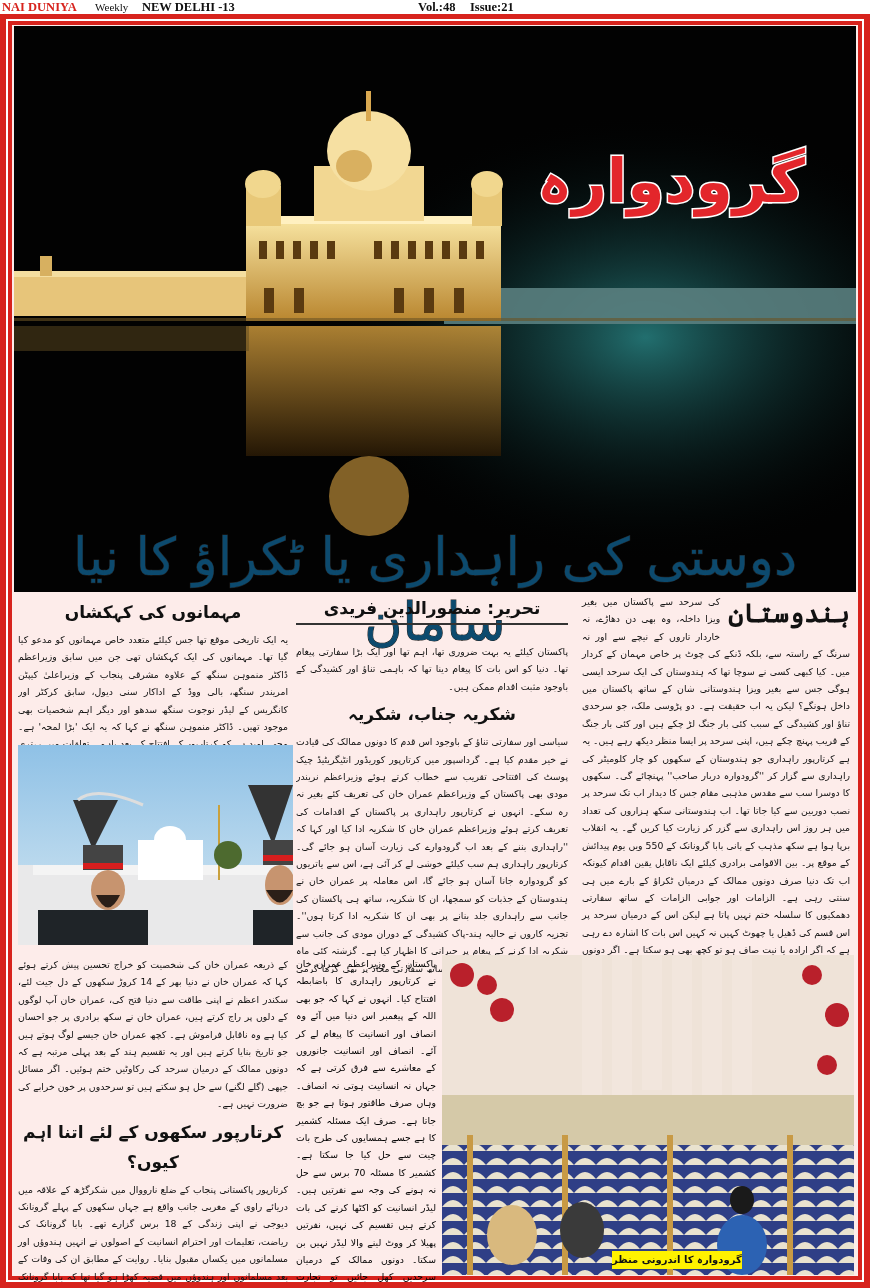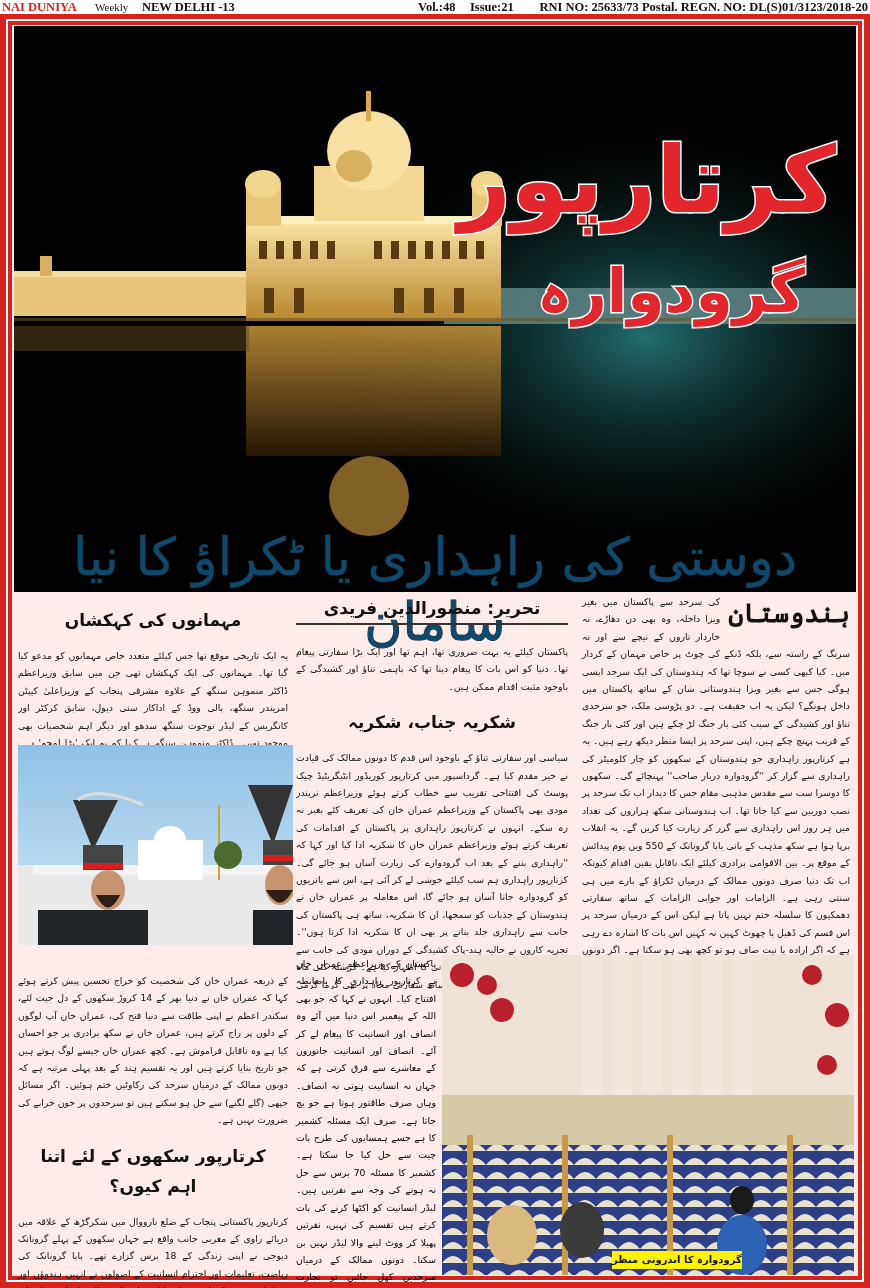--- a/index.html
+++ b/index.html
@@ -19,39 +19,38 @@
   .hero-title{position:absolute;right:20px;top:100px;width:330px;text-align:center;font-family:"DejaVu Sans",sans-serif;font-weight:bold;color:#e3262b;-webkit-text-stroke:3px #fff;paint-order:stroke fill;direction:rtl;}
   .hero-title .l1{display:block;font-size:92px;line-height:110px;}
   .hero-title .l2{display:block;font-size:92px;line-height:110px;}
   .hero-title .l3{display:block;font-size:60px;line-height:110px;}
   .headline{position:absolute;left:14px;top:525px;width:842px;height:65px;text-align:center;direction:rtl;font-family:"DejaVu Sans",sans-serif;font-weight:normal;font-size:52px;line-height:65px;color:#0c4a6e;-webkit-text-stroke:1px #222;paint-order:stroke fill;}
   .col{position:absolute;top:593px;direction:rtl;font-family:"DejaVu Sans",sans-serif;font-size:9.3px;line-height:17.4px;color:#111;text-align:justify;}
   .col p{margin:0;}
   .col-right{left:582px;width:268px;}
   .col-mid{left:296px;width:272px;}
   .col-left{left:18px;width:270px;}
-  .subhead{font-weight:bold;text-align:center;font-size:17px;line-height:30px;margin:12px;}
+  .subhead{font-weight:bold;text-align:center;font-size:17px;line-height:30px;margin:4px;}
   .byline{font-weight:bold;text-align:center;font-size:17px;line-height:30px;border-bottom:2px solid #333;margin:0 0 18px;}
   .big-hindustan{float:right;font-size:26px;line-height:40px;font-weight:bold;margin-left:8px;margin-top:0;font-family:"DejaVu Serif",serif;}
   .photo-guards{position:absolute;left:18px;top:745px;width:275px;height:200px;overflow:hidden;}
   .photo-interior{position:absolute;left:442px;top:955px;width:412px;height:320px;overflow:hidden;}
   .caption{position:absolute;left:612px;top:1251px;background:#fff200;color:#111;direction:rtl;font-weight:bold;font-size:10px;padding:2px 0;line-height:14px;font-family:"DejaVu Sans",sans-serif;}
   .mid-lower{position:absolute;left:296px;top:955px;width:140px;direction:rtl;font-size:9.3px;line-height:17.4px;text-align:justify;}
   .mid-lower p{margin:0;}
 </style>
 </head>
 <body>
 
 <div class="masthead">
   <span class="brand">NAI DUNIYA</span>
   <span class="weekly">Weekly</span>
   <span class="city">NEW DELHI -13</span>
   <span class="vol">Vol.:48</span>
   <span class="issue">Issue:21</span>
-  <span class="rni">RNI NO: 25633/73 Postal. REGN. NO: DL(S)01/3123/2018-20</span>
 </div>
 
 <div class="frame">
   <div class="frame-inner1"></div>
   <div class="frame-inner2"></div>
 </div>
 
 <div class="hero">
   <svg class="hero-photo" viewBox="0 0 842 566" preserveAspectRatio="none">
     <defs>
@@ -107,21 +106,20 @@
     <ellipse cx="355" cy="125" rx="42" ry="40" fill="#f6e0a2"></ellipse>
     <rect x="352" y="65" width="5" height="30" fill="#d9a850"></rect>
     <ellipse cx="340" cy="140" rx="18" ry="16" fill="#d9b060"></ellipse>
 
     <rect x="232" y="300" width="255" height="130" fill="url(#refl)" opacity="0.85"></rect>
     <ellipse cx="355" cy="470" rx="40" ry="40" fill="#b98a38" opacity="0.7"></ellipse>
     <rect x="0" y="292" width="842" height="3" fill="#6b5424" opacity="0.6"></rect>
     <rect x="0" y="300" width="235" height="25" fill="#5d4a20" opacity="0.5"></rect>
   </svg>
   <div class="hero-title">
-    <span class="l1">کرتارپور</span>
     <span class="l3">گرودوارہ</span>
   </div>
 </div>
 
 <div class="headline">دوستی کی راہداری یا ٹکراؤ کا نیا سامان</div>
 
 <div class="col col-right">
   <span class="big-hindustan">ہندوستان</span>
   <p>کی سرحد سے پاکستان میں بغیر ویزا داخلہ، وہ بھی دن دھاڑے، نہ خاردار تاروں کے نیچے سے اور نہ سرنگ کے راستہ سے، بلکہ ڈنکے کی چوٹ پر خاص مہمان کے کردار میں۔ کیا کبھی کسی نے سوچا تھا کہ ہندوستان کی ایک سرحد ایسی ہوگی جس سے بغیر ویزا ہندوستانی شان کے ساتھ پاکستان میں داخل ہونگے؟ لیکن یہ اب حقیقت ہے۔ دو پڑوسی ملک، جو سرحدی تناؤ اور کشیدگی کے سبب کئی بار جنگ لڑ چکے ہیں اور کئی بار جنگ کے قریب پہنچ چکے ہیں، اپنی سرحد پر ایسا منظر دیکھ رہے ہیں۔ یہ ہے کرتارپور راہداری جو ہندوستان کے سکھوں کو چار کلومیٹر کی راہداری سے گزار کر ''گرودوارہ دربار صاحب'' پہنچائے گی۔ سکھوں کا دوسرا سب سے مقدس مذہبی مقام جس کا دیدار اب تک سرحد پر نصب دوربین سے کیا جاتا تھا۔ اب ہندوستانی سکھ ہزاروں کی تعداد میں ہر روز اس راہداری سے گزر کر زیارت کیا کریں گے۔ یہ انقلاب برپا ہوا ہے سکھ مذہب کے بانی بابا گرونانک کے 550 ویں یوم پیدائش کے موقع پر۔ بین الاقوامی برادری کیلئے ایک ناقابل یقین اقدام کیونکہ اب تک دنیا صرف دونوں ممالک کے درمیان ٹکراؤ کے بارے میں ہی سنتی رہی ہے۔ الزامات اور جوابی الزامات کے ساتھ سفارتی دھمکیوں کا سلسلہ ختم نہیں پاتا ہے لیکن اس کے درمیان سرحد پر اس قسم کی ڈھیل یا چھوٹ کہیں نہ کہیں اس بات کا اشارہ دے رہی ہے کہ اگر ارادہ یا نیت صاف ہو تو کچھ بھی ہو سکتا ہے۔ اگر دونوں ممالک چاہیں تو کسی بھی معاملہ کو حل کر سکتے ہیں لیکن اتنا ضرور ہے کہ کرتارپور راہداری کے معاملہ میں ہندوستان کو بہت کچھ 'مجبوری' میں قبول کرنا پڑا ہے کیونکہ اس میں سکھوں کے مذہبی جذبات کا دخل تھا ورنہ ان حالات میں ایسا راستہ کھولا جانا مشکل نہیں بلکہ ناممکن تھا۔ دوسری جانب</p>
 </div>

